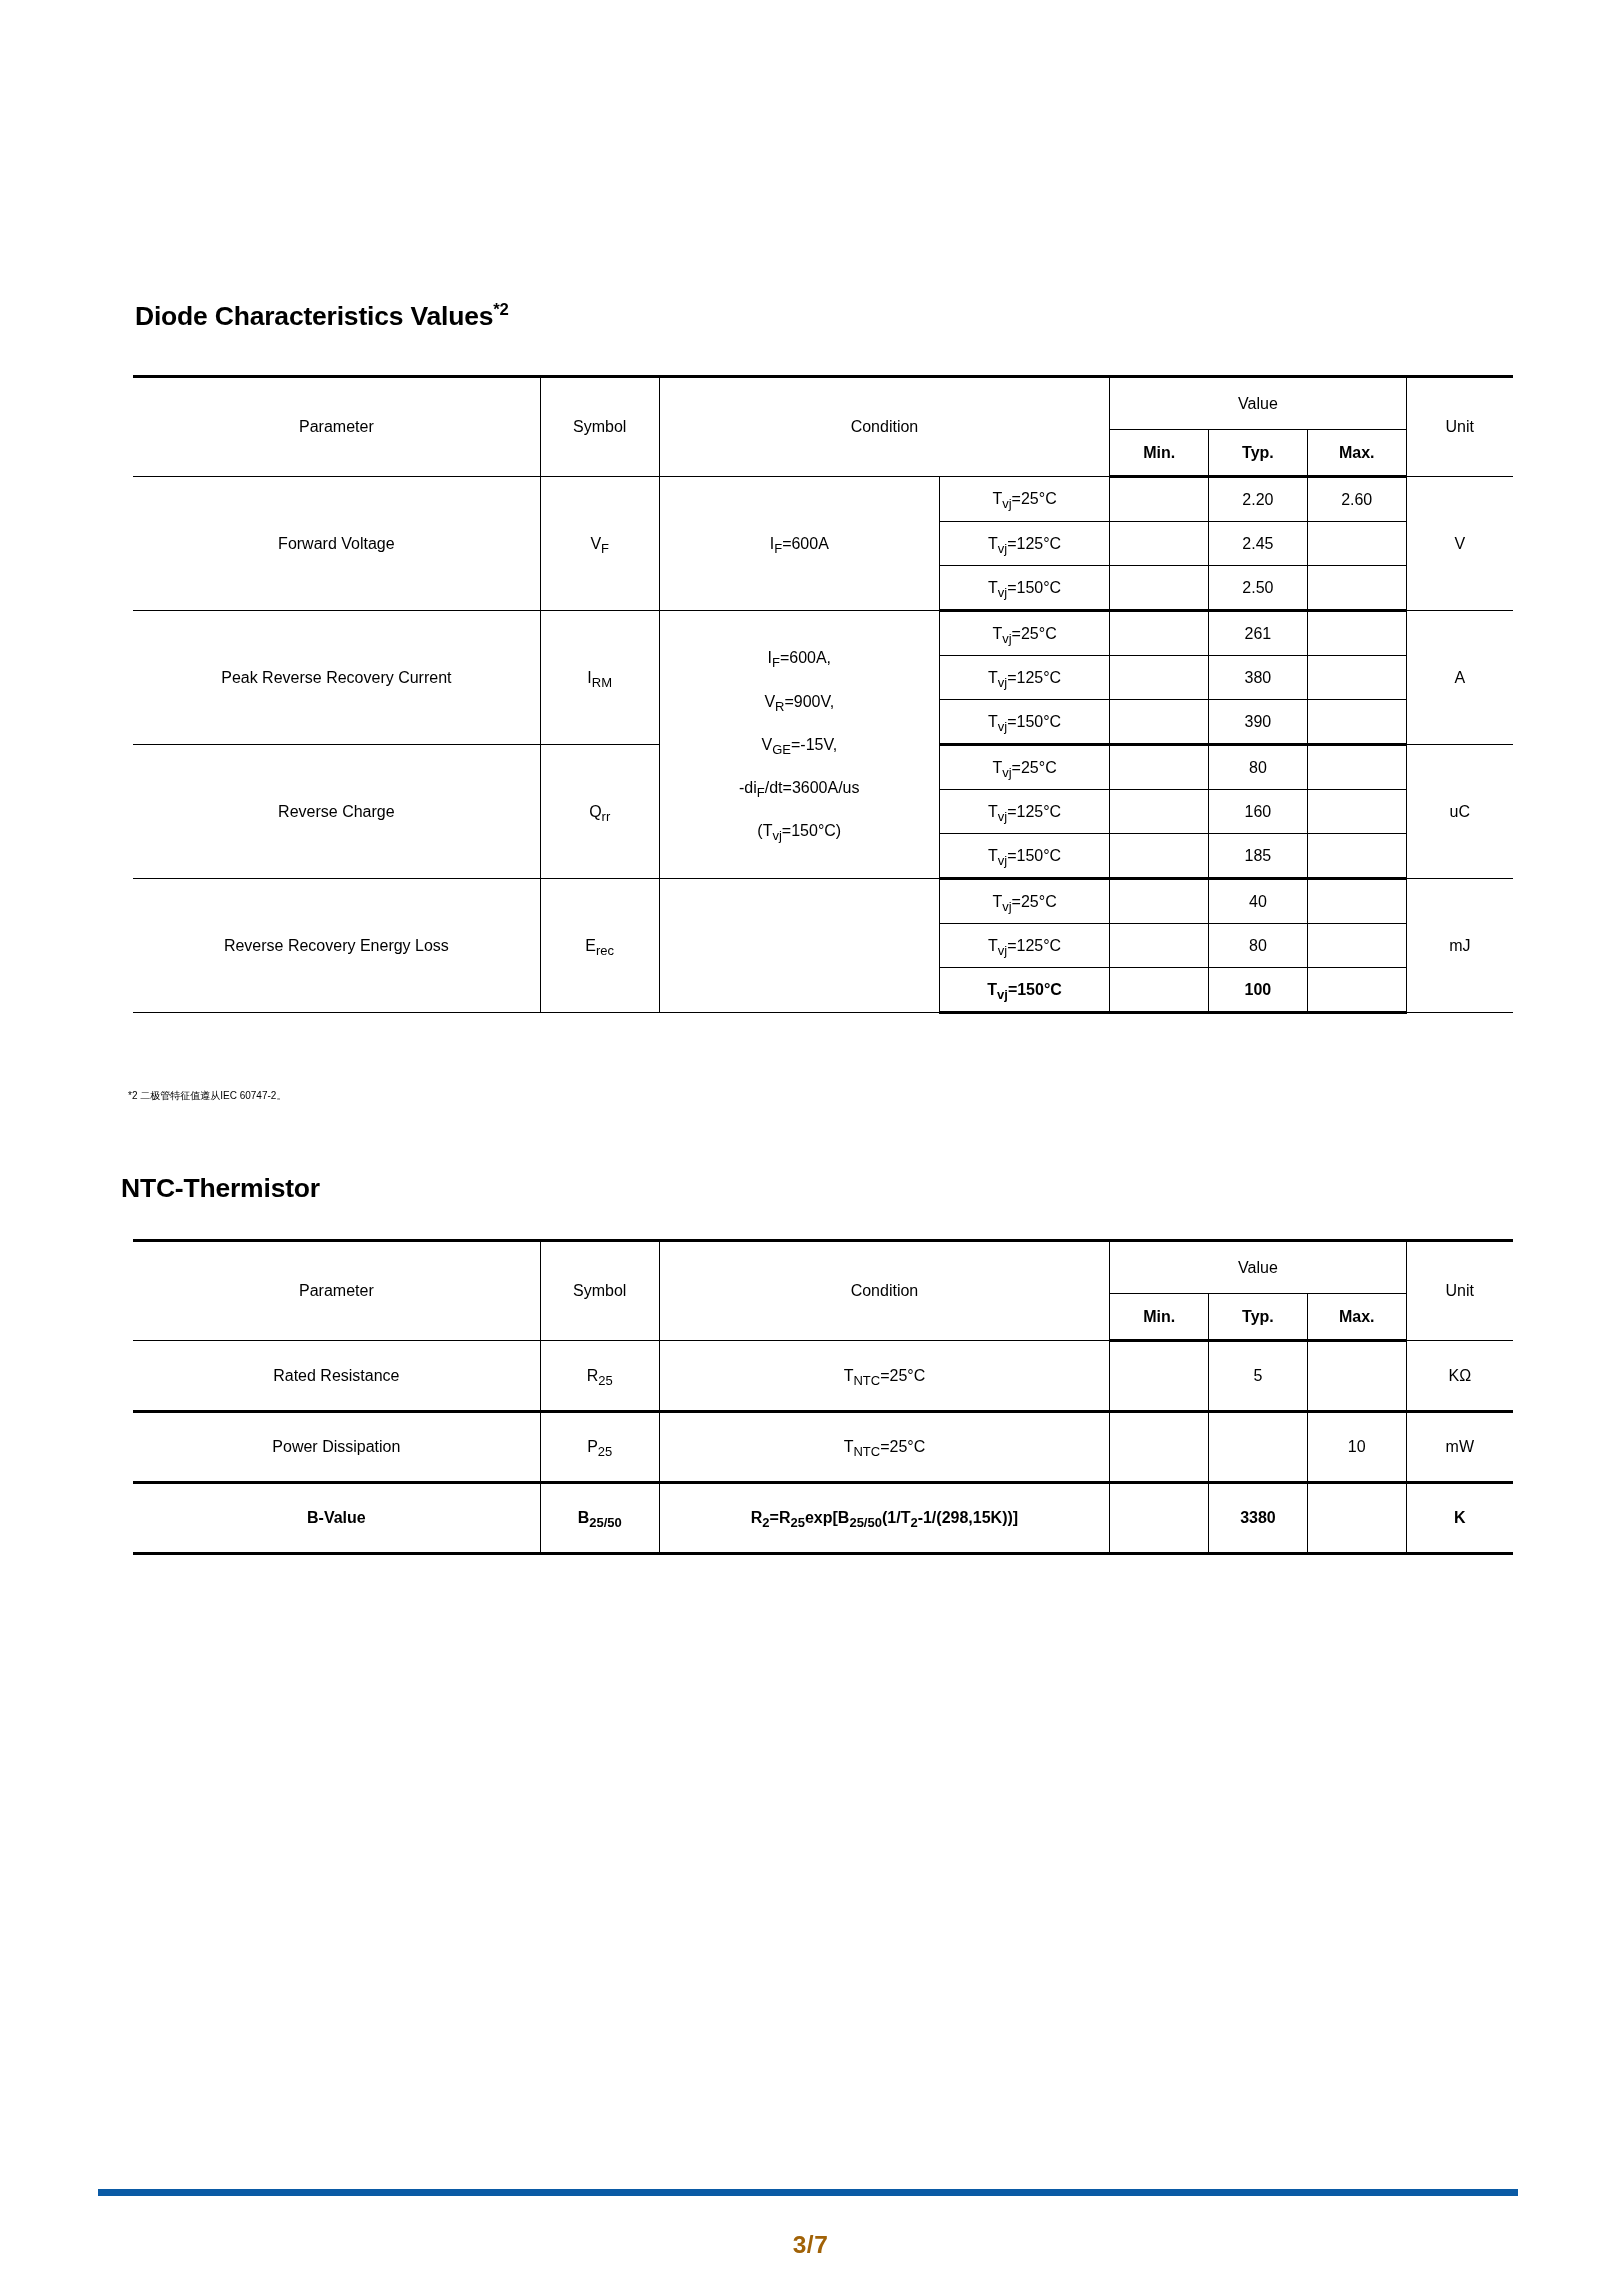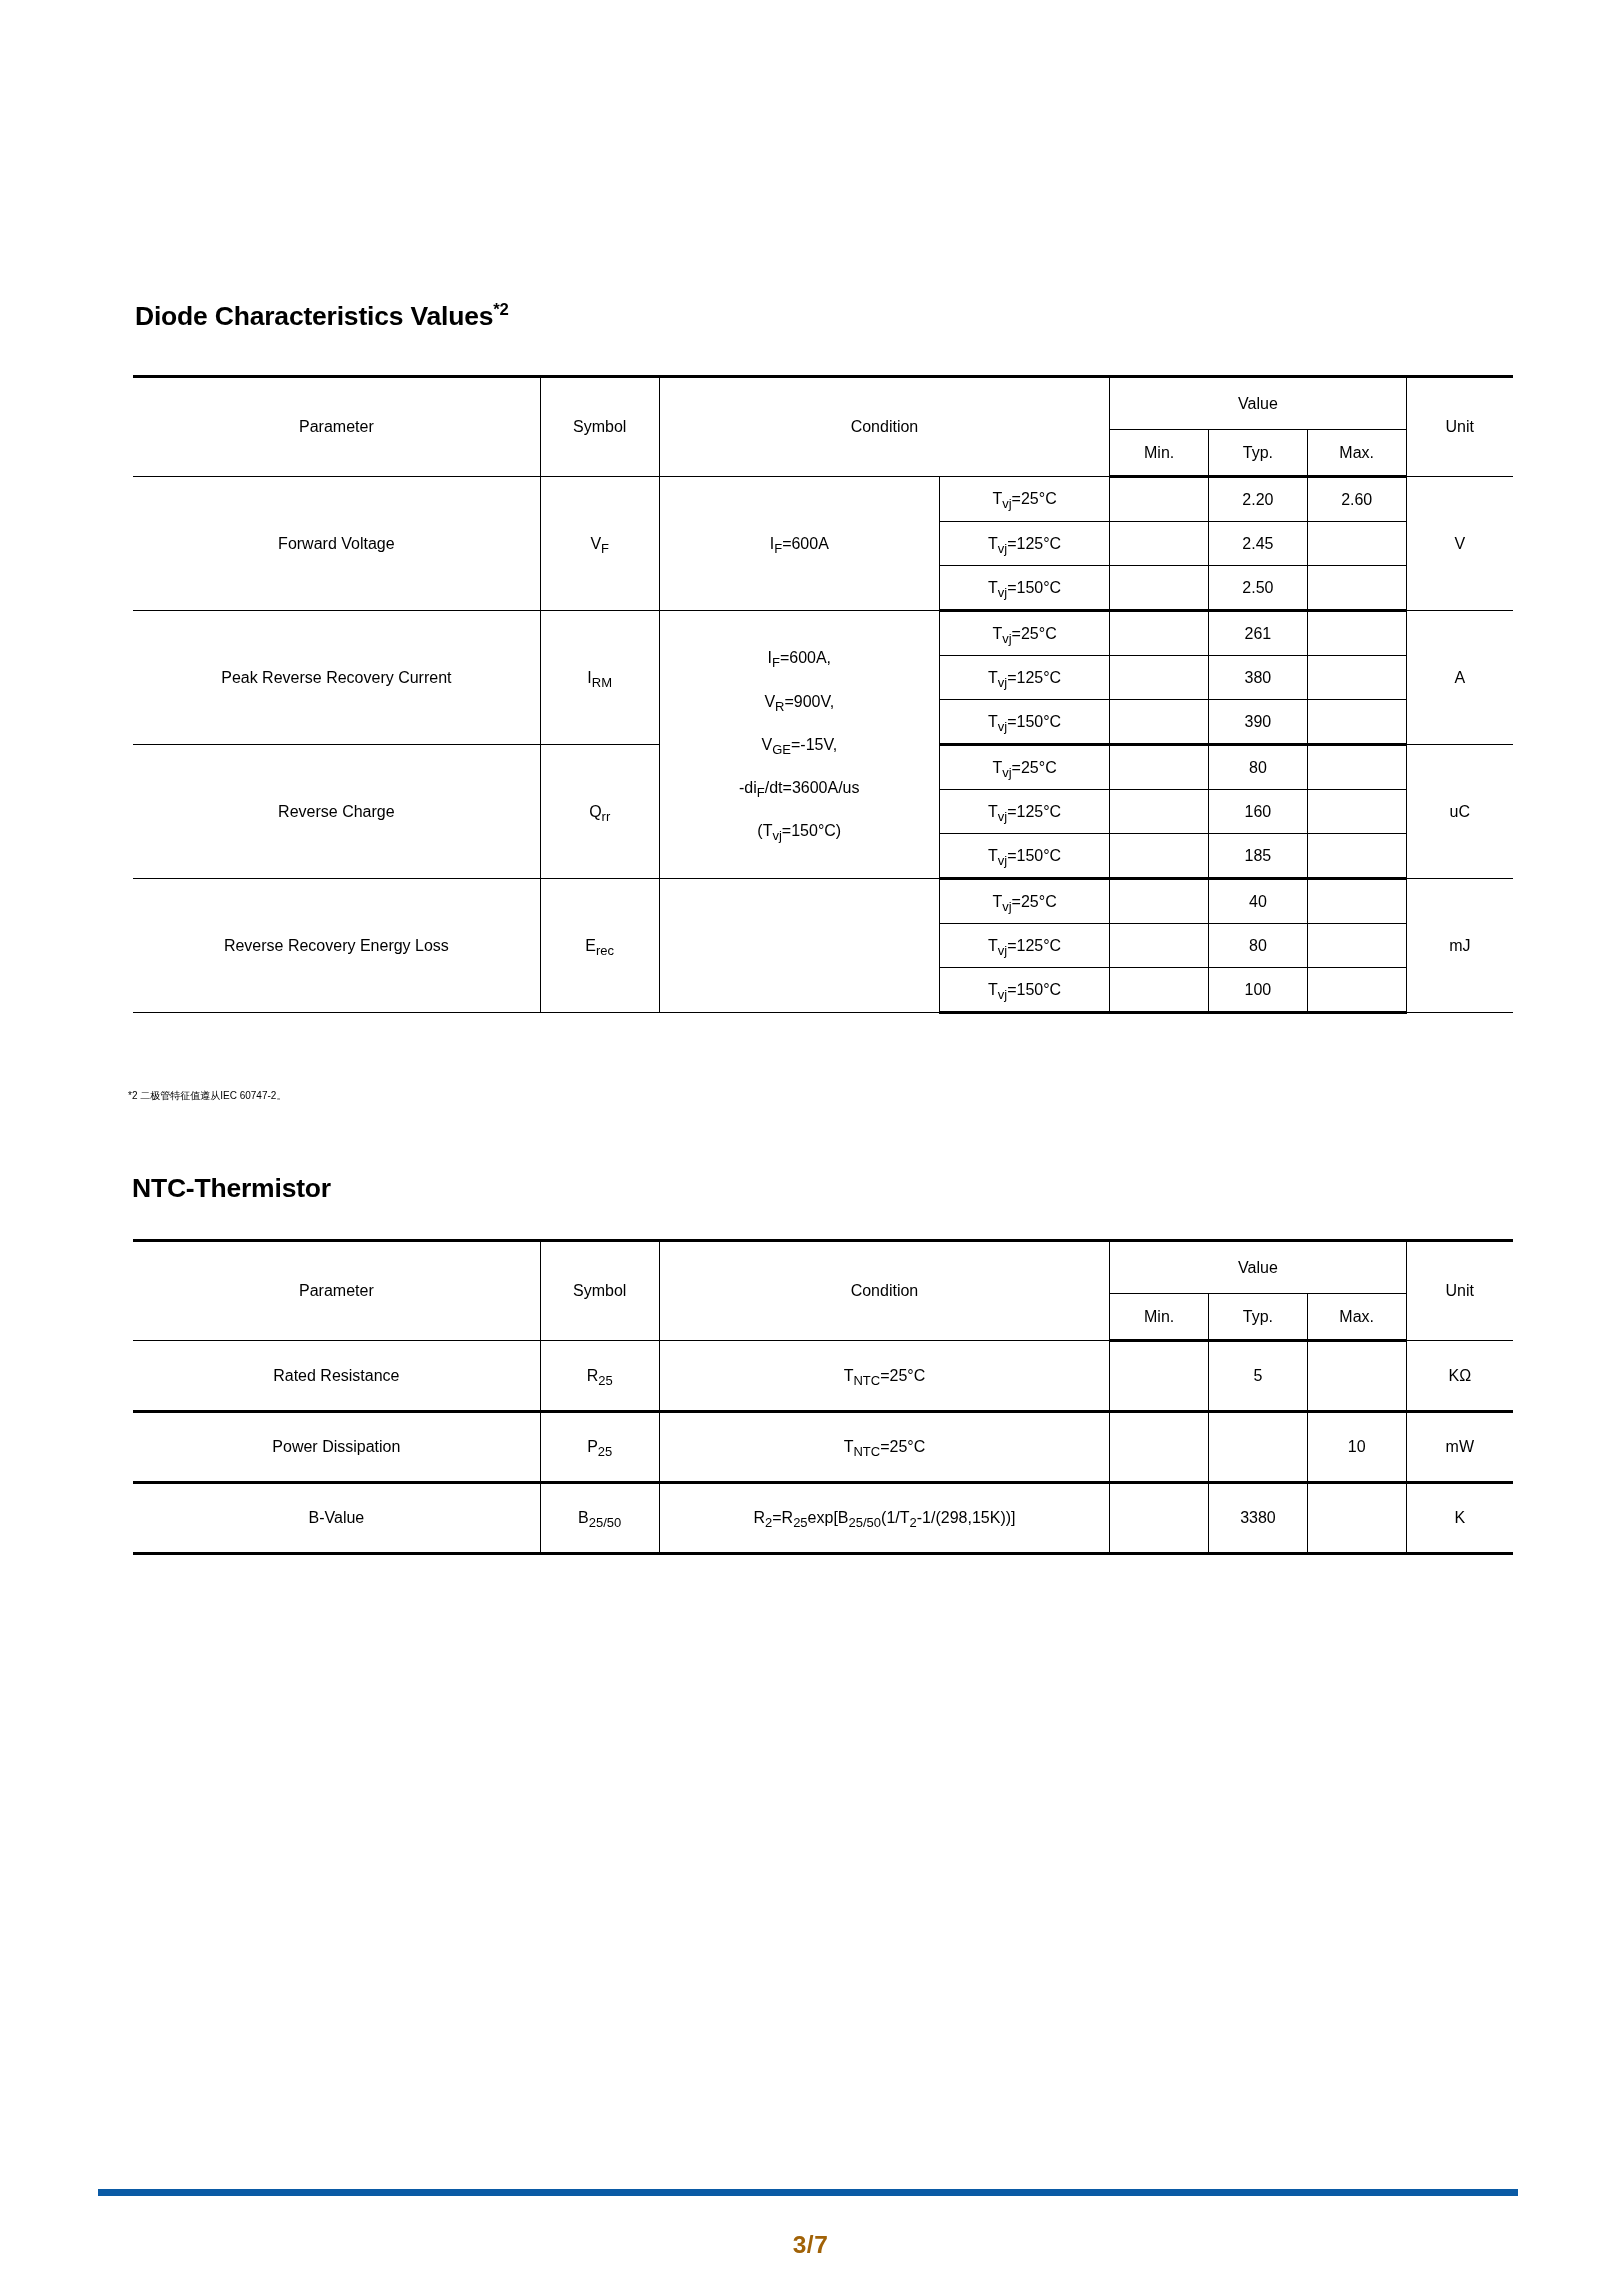--- a/index.html
+++ b/index.html
@@ -32,21 +32,21 @@
     letter-spacing: -0.2px;
     white-space: nowrap;
   }
   .section-title sup {
     font-size: 16.7px;
     font-weight: bold;
     vertical-align: super;
     line-height: 0;
   }
   #diode-title { left: 135px; top: 277px; }
-  #ntc-title   { left: 132px; top: 1149px; }
+  #ntc-title   { left: 121px; top: 1149px; }
 
   
   .footnote {
     position: absolute;
     left: 128px;
     font-size: 10px;
     font-family: "Liberation Sans", sans-serif;
     white-space: nowrap;
   }
   #diode-footnote { top: 1065px; }
@@ -67,21 +67,21 @@
     font-weight: normal;
     vertical-align: middle;
     text-align: center;
     font-size: 16px;
     line-height: 1.35;
   }
   
   .dtable .rule-top td,
   .dtable .rule-top th { border-top: 3.3px solid #000; }
   .dtable .rule-bot td,
-  .dtable .rule-bot th { border-bottom: 3.3px solid #000; }
+  .dtable .rule-bot th { border-bottom: 3.3px solid #000; font-weight: bold; }
 
   
   .dtable td.edge-l, .dtable th.edge-l { border-left: none; }
   .dtable td.edge-r, .dtable th.edge-r { border-right: none; }
 
   .hdr { font-weight: bold; }
   .hdr-tall { height: 55px; }
   .hdr-sub  { height: 45px; }
 
   .c-param  { width: 404px; text-align: left; padding-left: 19.6px; }

